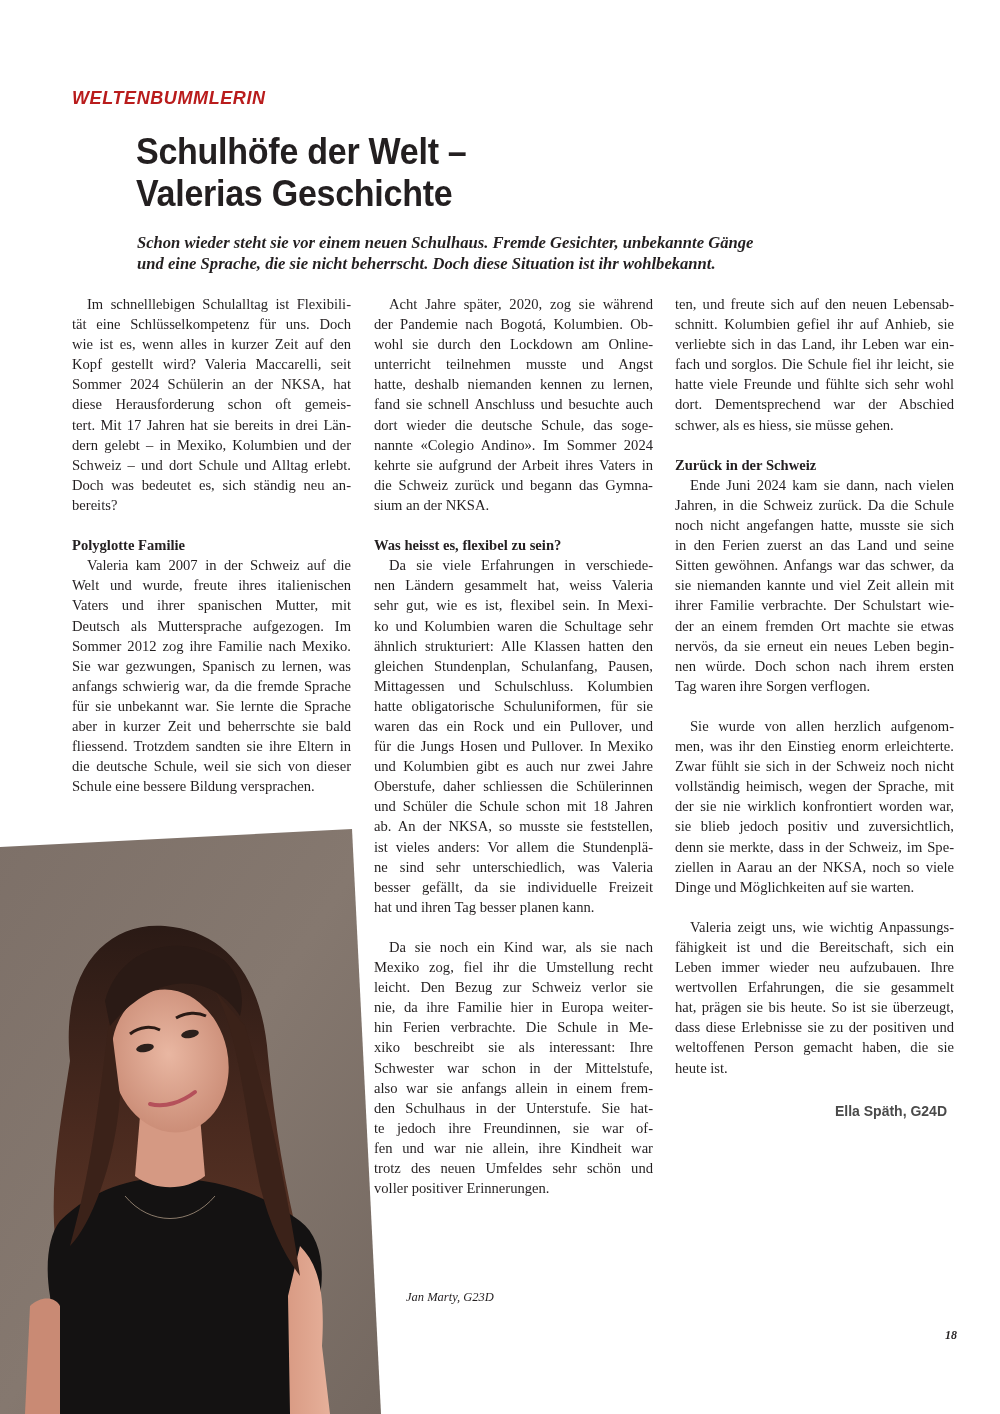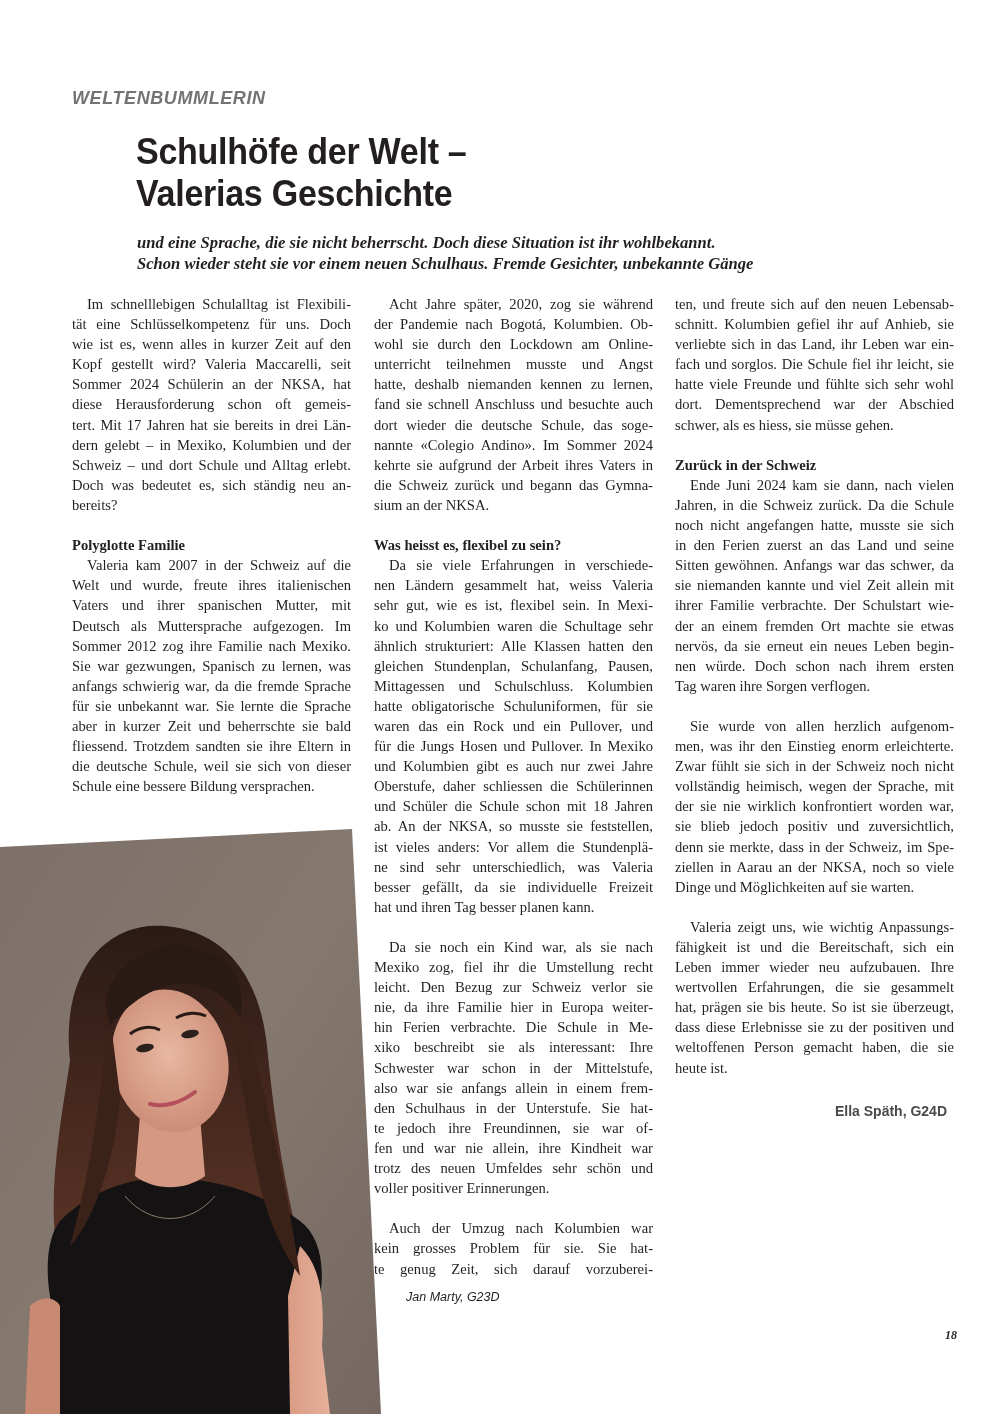--- a/index.html
+++ b/index.html
@@ -16,21 +16,21 @@
     }
     .kicker {
       position: absolute;
       left: 72px;
       top: 88px;
       font-family: "Liberation Sans", sans-serif;
       font-weight: bold;
       font-style: italic;
       font-size: 18px;
       letter-spacing: 0.6px;
-      color: #737373;
+      color: #b91c1c;
     }
     .headline {
       position: absolute;
       left: 136px;
       top: 131px;
       font-family: "Liberation Sans", sans-serif;
       font-weight: bold;
       font-size: 37px;
       line-height: 42px;
       letter-spacing: -0.3px;
@@ -79,21 +79,21 @@
     .col .gap { display: block; height: 20.1px; }
 
     #col1 { left: 72px; top: 294px; width: 279px; }
     #col2 { left: 374px; top: 294px; width: 279px; }
     #col3 { left: 675px; top: 294px; width: 279px; }
 
     .byline-serif {
       position: absolute;
       left: 406px;
       top: 1290px;
-      font-family: Liberation Sans, sans-serif;
+      font-family: Liberation Serif, serif;
       font-style: italic;
       font-size: 12.5px;
       color: #231f20;
     }
     .byline-sans {
       position: absolute;
       right: 53px;
       top: 1103px;
       font-family: "Liberation Sans", sans-serif;
       font-weight: bold;
@@ -125,22 +125,22 @@
 <body>
 
 <div class="kicker">WELTENBUMMLERIN</div>
 
 <h1 class="headline">
   <span>Schulhöfe der Welt –</span>
   <span>Valerias Geschichte</span>
 </h1>
 
 <p class="lead">
+  <span>Schon wieder steht sie vor einem neuen Schulhaus. Fremde Gesichter, unbekannte Gänge</span>
   <span>und eine Sprache, die sie nicht beherrscht. Doch diese Situation ist ihr wohlbekannt.</span>
-  <span>Schon wieder steht sie vor einem neuen Schulhaus. Fremde Gesichter, unbekannte Gänge</span>
 </p>
 
 <div class="col" id="col1">
     <div>
       <span class="ln ind">Im schnelllebigen Schulalltag ist Flexibili-</span>
       <span class="ln">tät eine Schlüsselkompetenz für uns. Doch</span>
       <span class="ln">wie ist es, wenn alles in kurzer Zeit auf den</span>
       <span class="ln">Kopf gestellt wird? Valeria Maccarelli, seit</span>
       <span class="ln">Sommer 2024 Schülerin an der NKSA, hat</span>
       <span class="ln">diese Herausforderung schon oft gemeis-</span>
@@ -214,25 +214,20 @@
       <span class="ln">xiko beschreibt sie als interessant: Ihre</span>
       <span class="ln">Schwester war schon in der Mittelstufe,</span>
       <span class="ln">also war sie anfangs allein in einem frem-</span>
       <span class="ln">den Schulhaus in der Unterstufe. Sie hat-</span>
       <span class="ln">te jedoch ihre Freundinnen, sie war of-</span>
       <span class="ln">fen und war nie allein, ihre Kindheit war</span>
       <span class="ln">trotz des neuen Umfeldes sehr schön und</span>
       <span class="ln last">voller positiver Erinnerungen.</span>
     </div>
     <span class="gap"></span>
-    <div>
-      <span class="ln ind">Auch der Umzug nach Kolumbien war</span>
-      <span class="ln">kein grosses Problem für sie. Sie hat-</span>
-      <span class="ln">te genug Zeit, sich darauf vorzuberei-</span>
-    </div>
   </div>
 
 <div class="col" id="col3">
     <div>
       <span class="ln">ten, und freute sich auf den neuen Lebensab-</span>
       <span class="ln">schnitt. Kolumbien gefiel ihr auf Anhieb, sie</span>
       <span class="ln">verliebte sich in das Land, ihr Leben war ein-</span>
       <span class="ln">fach und sorglos. Die Schule fiel ihr leicht, sie</span>
       <span class="ln">hatte viele Freunde und fühlte sich sehr wohl</span>
       <span class="ln">dort. Dementsprechend war der Abschied</span>

